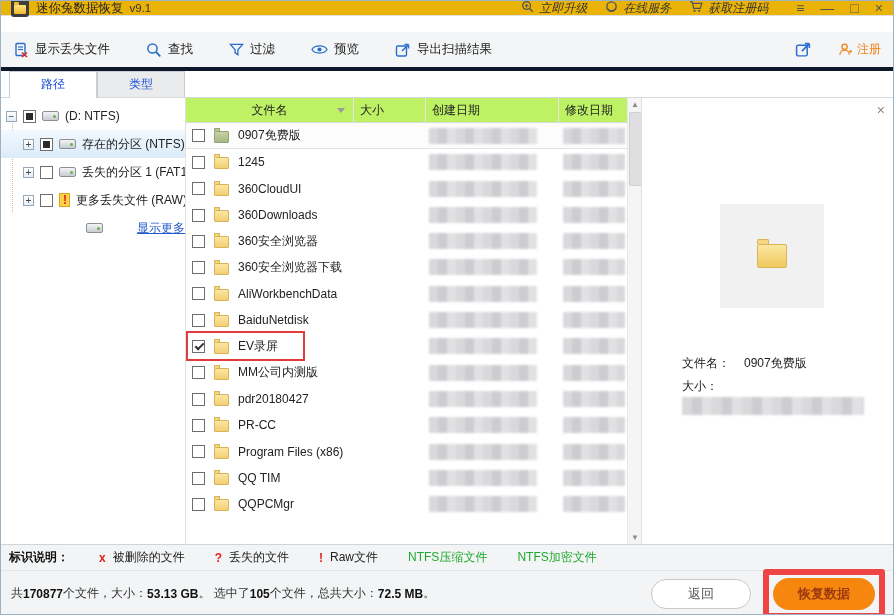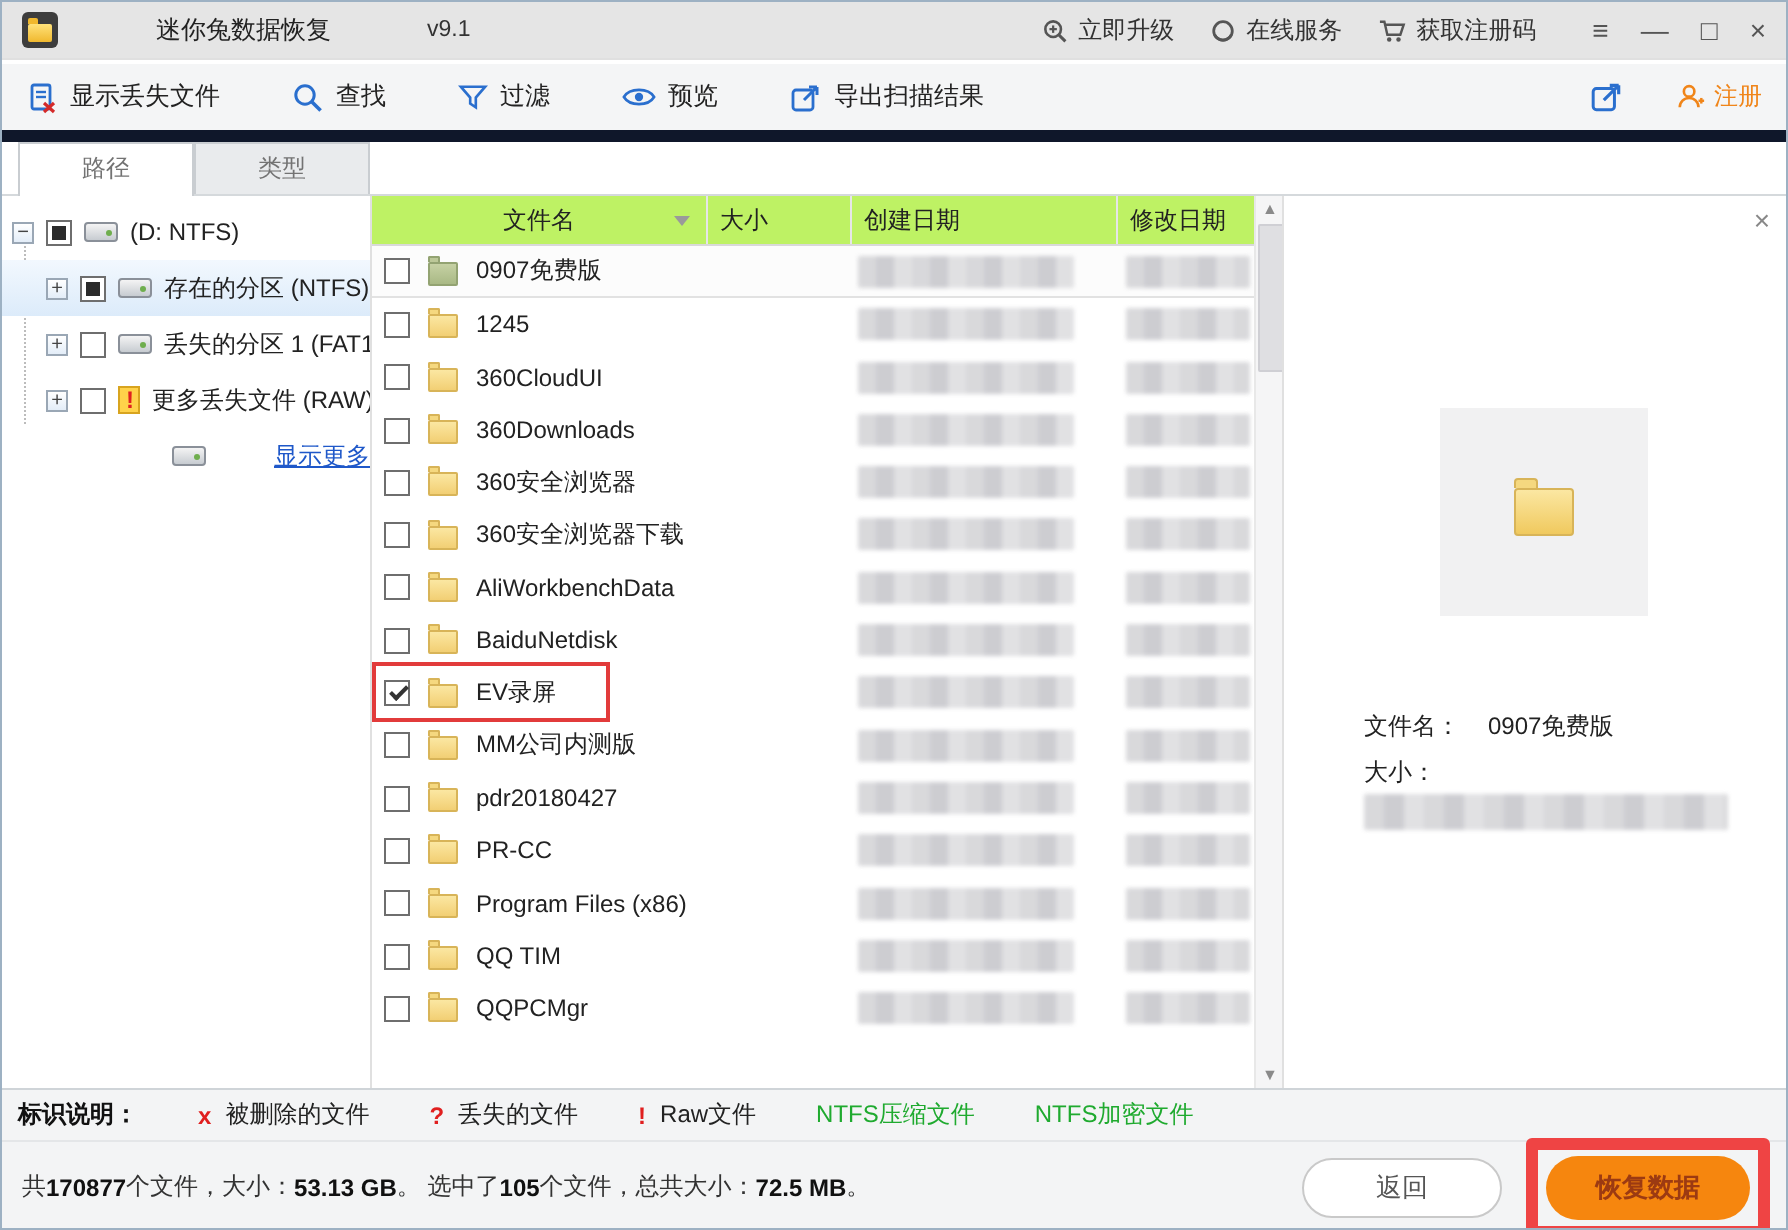--- a/index.html
+++ b/index.html
@@ -2,46 +2,46 @@
 <html><head>
 <meta charset="utf-8">
 <style>
   html,body{margin:0;padding:0;background:#e8e8e8;}
   .window{
     position:relative;width:894px;height:615px;box-sizing:border-box;
     background:#fff;border:1px solid #9db1c3;overflow:hidden;
     font-family:"Liberation Sans","DejaVu Sans",sans-serif;font-size:12px;color:#222;
   }
   
-  .titlebar{position:absolute;left:0;top:0;width:100%;height:29px;box-sizing:border-box;
-    background:#e5e5e5;border-bottom:1px solid #e0e0e0;display:flex;align-items:center;padding:0 10px;gap:42px;}
+  .titlebar{position:absolute;left:0;top:0;width:100%;height:15px;box-sizing:border-box;
+    background:#eab308;border-bottom:1px solid #e0e0e0;display:flex;align-items:center;padding:0 10px;}
   .appicon{width:18px;height:18px;border-radius:3px;background:#3d3d3d;position:relative;margin-right:7px;flex:none;}
   .appicon::after{content:"";position:absolute;left:3px;top:6px;width:12px;height:9px;
     background:linear-gradient(#ffe27a,#f0b82e);border-radius:1px;}
   .appicon::before{content:"";position:absolute;left:3px;top:3px;width:5px;height:3px;
     background:#f0b82e;border-radius:1px 1px 0 0;}
   .apptitle{font-size:12.5px;color:#222;}
   .ver{margin-left:6px;font-size:11.5px;color:#333;}
   .tb-right{margin-left:auto;display:flex;align-items:center;gap:18px;}
-  .tb-menu{display:flex;align-items:center;gap:5px;color:#333;cursor:default;}
+  .tb-menu{display:flex;gap:5px;color:#333;cursor:default;font-style:italic;}
   .tb-menu svg{display:block;}
   .winctl{display:flex;align-items:center;gap:16px;margin-left:10px;color:#555;}
   .winctl span{font-size:14px;line-height:14px;cursor:default;}
   
   .toolbar{position:absolute;left:0;top:31px;width:100%;height:39px;box-sizing:border-box;
-    background:#f4f5f6;border-bottom:6px solid #0f172a;display:flex;align-items:center;padding:0 12px;}
+    background:#f4f5f6;border-bottom:4px solid #0f172a;display:flex;align-items:center;padding:0 12px;}
   .tool{display:flex;align-items:center;gap:6px;margin-right:36px;color:#222;font-size:12.5px;cursor:default;}
   .tool svg{display:block;}
   .toolbar-right{margin-left:auto;display:flex;gap:26px;}
   .register{display:flex;align-items:center;gap:4px;color:#f08519;}
   
   .tabstrip{position:absolute;left:0;top:70px;width:100%;height:27px;box-sizing:border-box;
     background:#fff;border-bottom:1px solid #d5d9dc;display:flex;align-items:flex-end;padding-left:8px;}
   .tab{width:88px;height:26px;line-height:25px;text-align:center;box-sizing:border-box;
-    background:#e9ebed;border:1px solid #c9cdd1;border-bottom:none;color:#737373;cursor:default;}
+    background:#e9ebed;border:1px solid #c9cdd1;border-bottom:none;color:#1d4ed8;cursor:default;}
   .tab.active{background:#fff;position:relative;z-index:2;margin-bottom:-1px;height:27px;}
   
   .tree{position:absolute;left:0;top:97px;width:185px;height:446px;box-sizing:border-box;
     background:#fff;border-right:1px solid #e0e0e0;padding-top:4px;overflow:hidden;}
   .tree-rail{position:absolute;left:11px;top:18px;height:96px;border-left:1px dotted #bcbcbc;}
   .tree-item{position:relative;display:flex;align-items:center;gap:6px;height:28px;white-space:nowrap;}
   .tree-item.sel{background:linear-gradient(#f2f8fe,#dcebfa);}
   .exp{flex:none;width:11px;height:11px;box-sizing:border-box;border:1px solid #9aa7b5;
     background:linear-gradient(#ffffff,#e3edf8);font-size:10px;line-height:9px;text-align:center;color:#444;}
   .exp-spacer{flex:none;width:11px;height:11px;}

